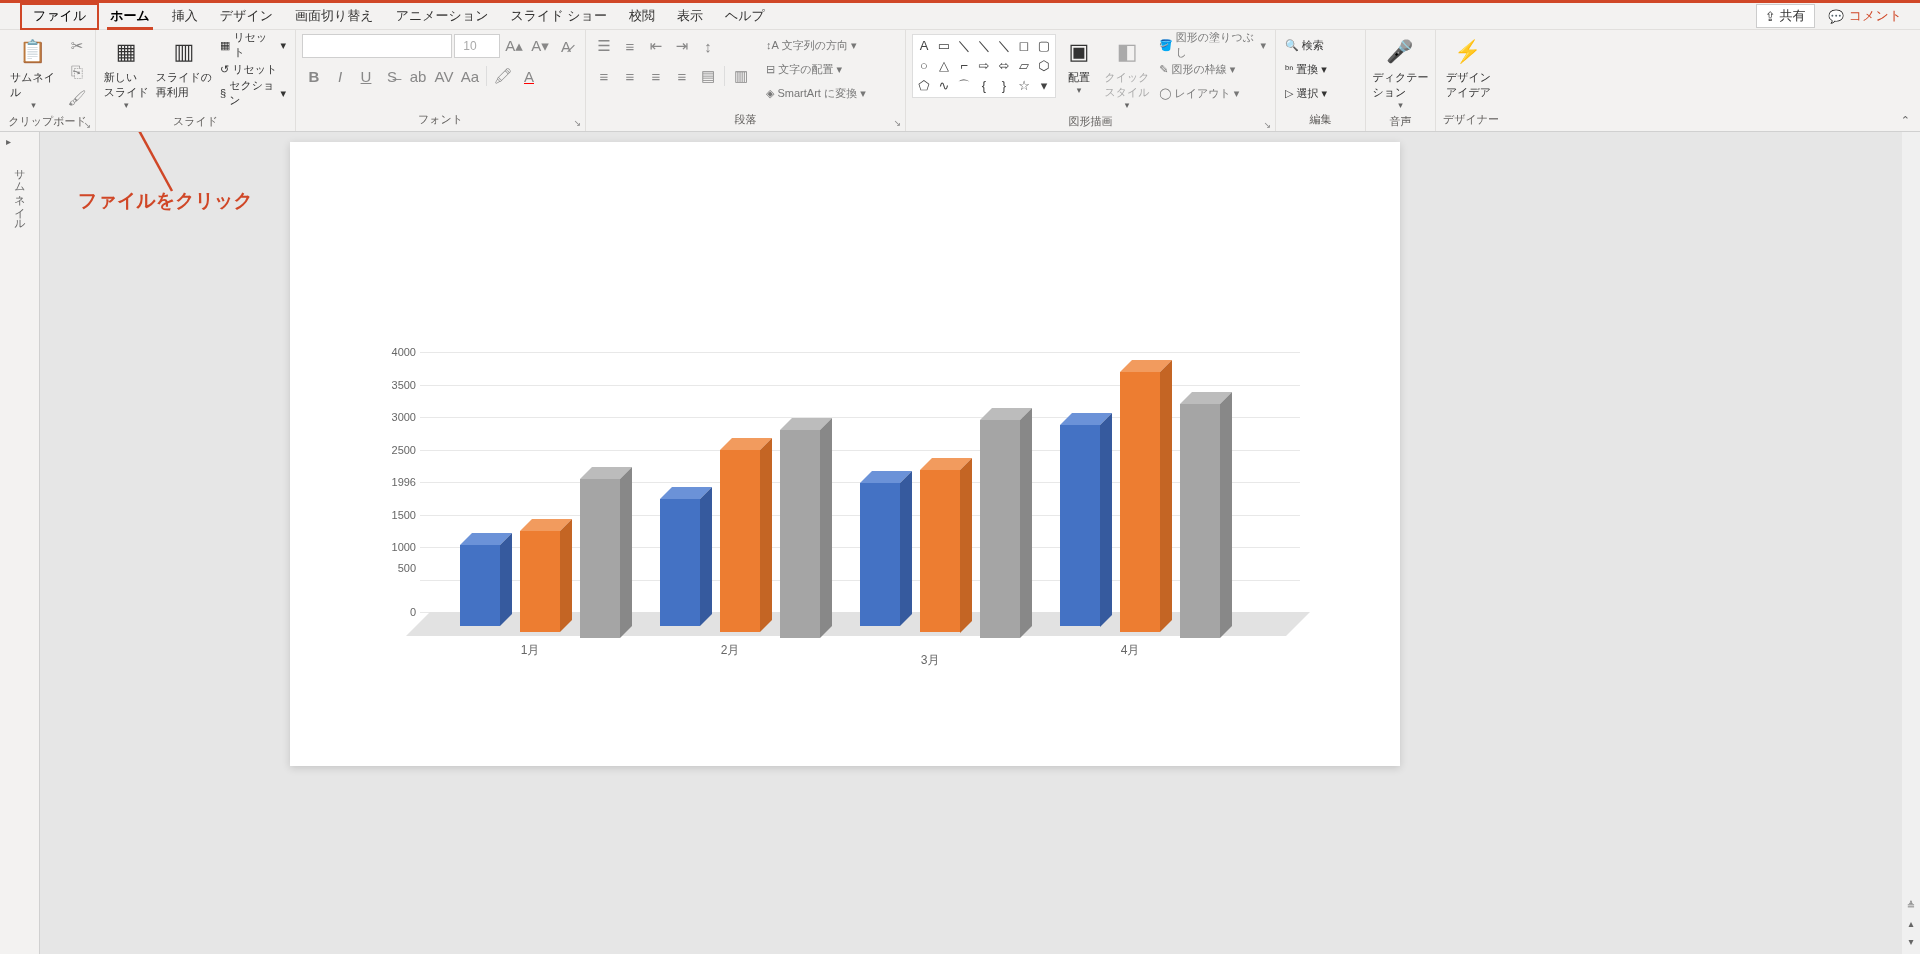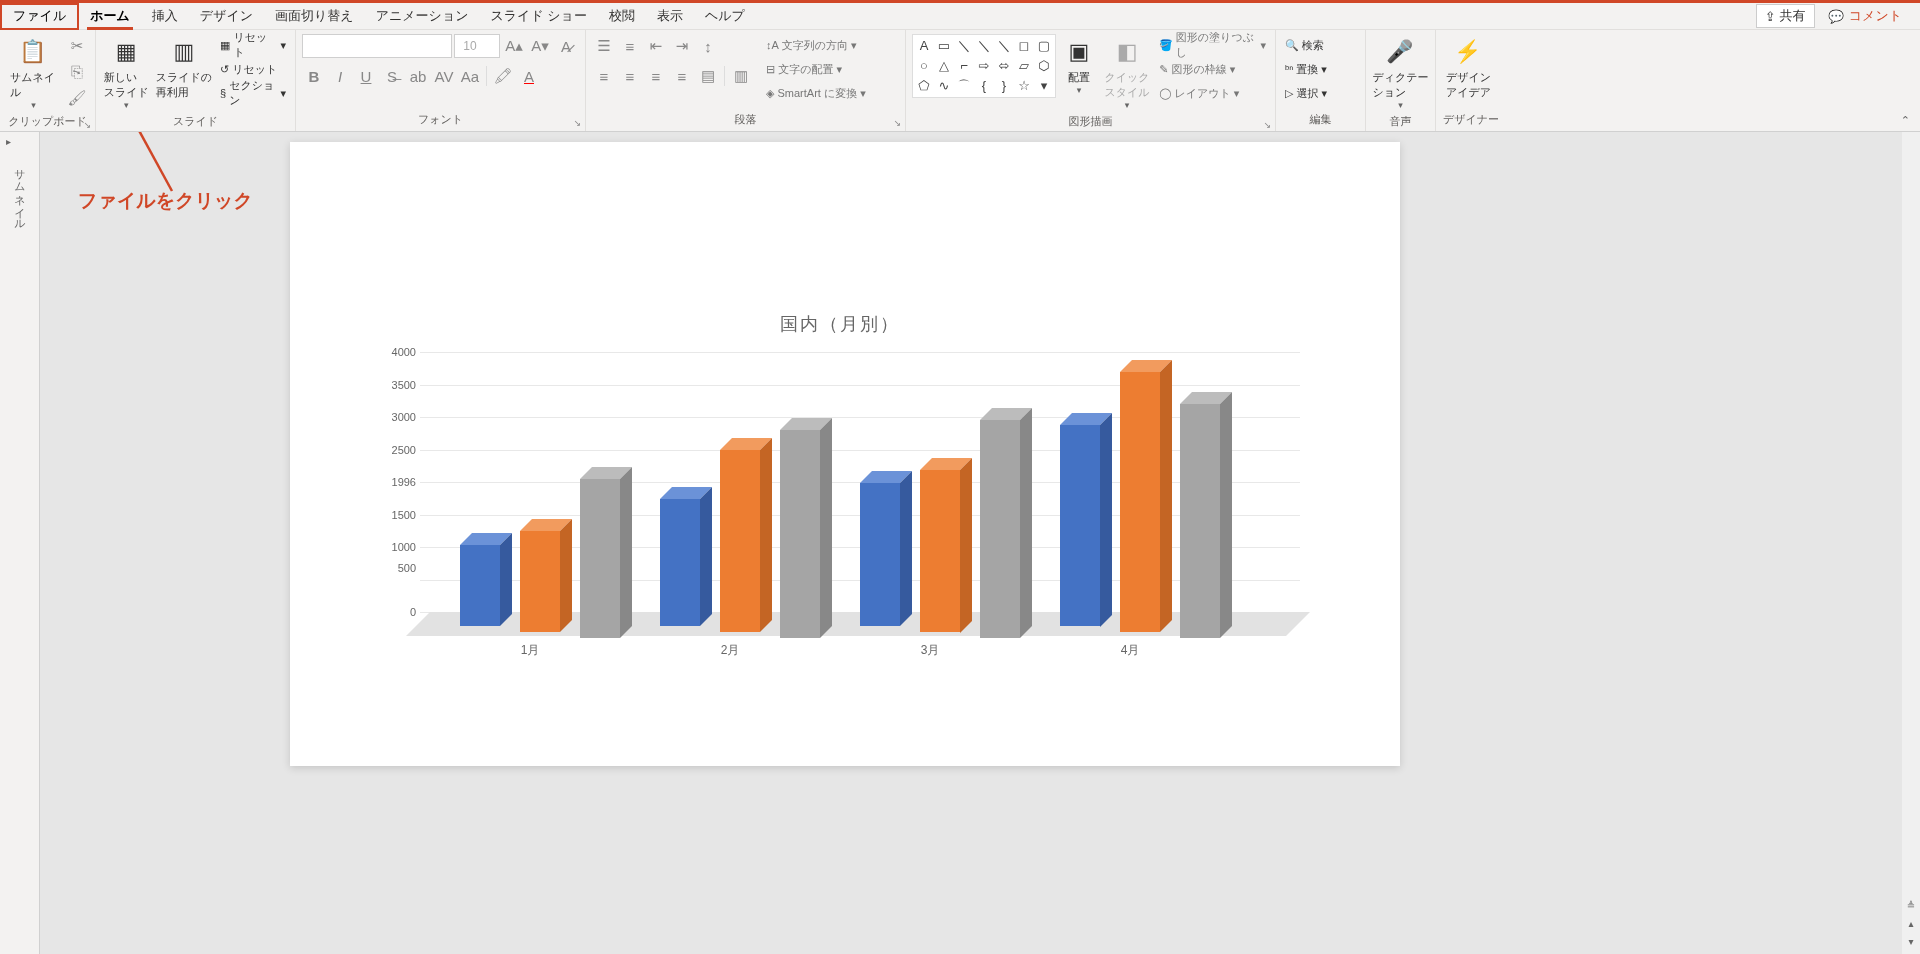--- a/index.html
+++ b/index.html
@@ -1,20 +1,20 @@
 <!DOCTYPE html>
 <html><head>
 <meta charset="utf-8">
 <style>
 * { box-sizing: border-box; margin: 0; padding: 0; font-family: "Yu Gothic UI", "Meiryo", sans-serif; }
 body { background: #e6e6e6; width: 1920px; height: 954px; overflow: hidden; position: relative; }
 .titlebar-strip { height: 3px; background: #d04727; }
 .tabbar { height: 27px; background: #f3f2f1; display: flex; align-items: center; border-bottom: 1px solid #e1dfdd; position: relative; }
 .tab { padding: 0 11px; height: 27px; display: flex; align-items: center; font-size: 13px; color: #323130; cursor: pointer; }
-.tab.file { border: 2px solid #d04727; color: #000; }
+.tab.file { border: 2px solid #d04727; color: #000; margin-left: 20px; }
 .tab.active { color: #000; font-weight: 600; position: relative; }
 .tab.active::after { content: ""; position: absolute; bottom: 0; left: 8px; right: 8px; height: 3px; background: #d04727; }
 .tabbar-right { margin-left: auto; display: flex; align-items: center; gap: 6px; padding-right: 10px; }
 .btn-share, .btn-comment { display: flex; align-items: center; gap: 4px; font-size: 13px; padding: 2px 8px; border: 1px solid #ccc; background: #fff; cursor: pointer; }
 .btn-share { color: #333; }
 .btn-comment { color: #d04727; border: none; background: none; }
 .ribbon { height: 102px; background: #f3f2f1; display: flex; border-bottom: 1px solid #d0d0d0; }
 .ribbon-group { display: flex; flex-direction: column; border-right: 1px solid #e1dfdd; }
 .ribbon-group-content { flex: 1; display: flex; align-items: flex-start; padding: 4px 6px 0 6px; gap: 4px; }
 .ribbon-group-label { font-size: 11px; color: #605e5c; text-align: center; padding: 2px 0 4px 0; position: relative; }
@@ -291,21 +291,20 @@
           <marker id="ah" markerWidth="10" markerHeight="10" refX="2" refY="5" orient="auto">
             <path d="M0,0 L10,5 L0,10 Z" fill="#d04727"></path>
           </marker>
         </defs>
       <line x1="110" y1="175" x2="20" y2="10" stroke="#d04727" stroke-width="2.5" marker-end="url(#ah)"></line>
     </svg>
     <div class="annotation-text" style="left:38px;top:56px">ファイルをクリック</div>
 
     <div class="slide">
       <div class="chart">
-        <div class="chart-title">国内（月別）</div>
         <div class="plot" id="plot">
             <div class="ytick" style="top: 260px;">0</div>
             <div class="grid" style="top: 260px;"></div>
             <div class="ytick" style="top: 216px;">500</div>
             <div class="grid" style="top: 227.5px;"></div>
             <div class="ytick" style="top: 195px;">1000</div>
             <div class="grid" style="top: 195px;"></div>
             <div class="ytick" style="top: 162.5px;">1500</div>
             <div class="grid" style="top: 162.5px;"></div>
             <div class="ytick" style="top: 130px;">1996</div>
@@ -359,21 +358,21 @@
             <div class="bar3d s2" style="left: 500px; bottom: 20px;">
               <div class="front" style="height:162.5px"></div>
               <div class="top" style="bottom:162.5px"></div>
               <div class="side" style="height:162.5px"></div>
             </div>
             <div class="bar3d s3" style="left: 560px; bottom: 14px;">
               <div class="front" style="height:217.75px"></div>
               <div class="top" style="bottom:217.75px"></div>
               <div class="side" style="height:217.75px"></div>
             </div>
-            <div class="xlabel" style="left: 510px; top: 290px;">3月</div>
+            <div class="xlabel" style="left: 510px; top: 300px; font-family: Liberation Mono, monospace;">3月</div>
             <div class="bar3d s1" style="left: 640px; bottom: 26px;">
               <div class="front" style="height:201.5px"></div>
               <div class="top" style="bottom:201.5px"></div>
               <div class="side" style="height:201.5px"></div>
             </div>
             <div class="bar3d s2" style="left: 700px; bottom: 20px;">
               <div class="front" style="height:260px"></div>
               <div class="top" style="bottom:260px"></div>
               <div class="side" style="height:260px"></div>
             </div>

